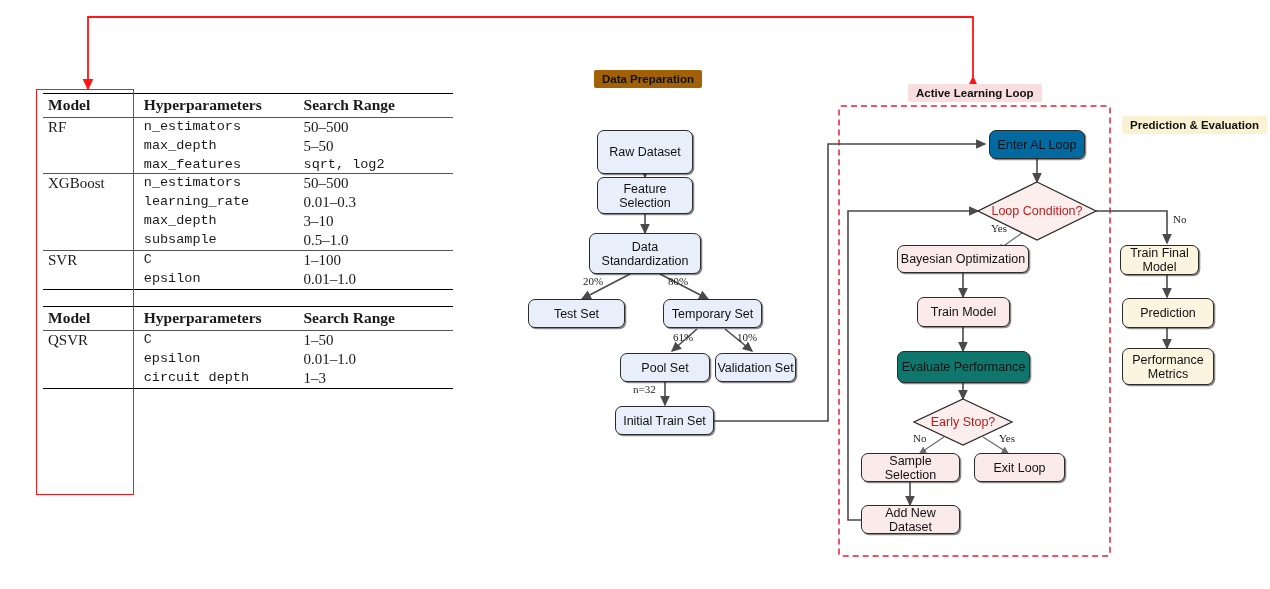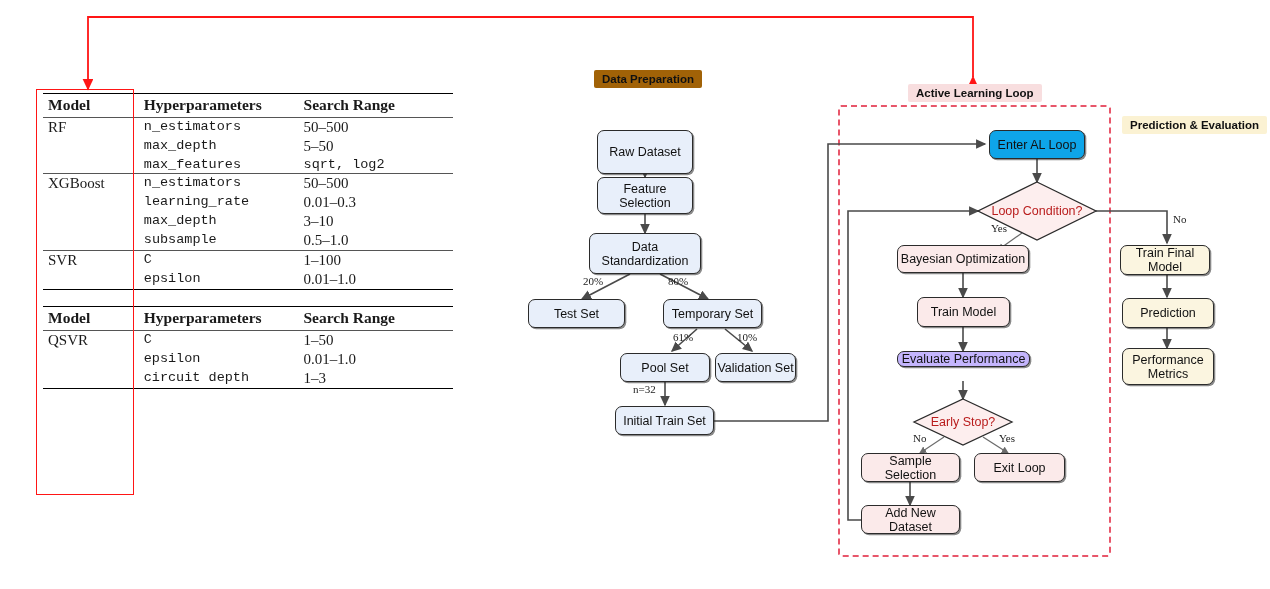--- a/index.html
+++ b/index.html
@@ -222,40 +222,40 @@
   <div class="node" style="left:715px;top:353px;width:81px;height:29px;background:#e8effa;">Validation Set</div>
 
   <div class="node" style="left:615px;top:406px;width:99px;height:29px;background:#e8effa;">Initial Train Set</div>
 
   <div class="edge-label" style="left:583px;top:275px;">20%</div>
   <div class="edge-label" style="left:668px;top:275px;">80%</div>
   <div class="edge-label" style="left:673px;top:331px;">61%</div>
   <div class="edge-label" style="left:737px;top:331px;">10%</div>
   <div class="edge-label" style="left:633px;top:383px;">n=32</div>
 
-  <div class="node" style="left:989px;top:130px;width:96px;height:29px;background:#0ea5e9;">Enter AL Loop</div>
+  <div class="node" style="left:989px;top:130px;width:96px;height:29px;background:#0369a1;">Enter AL Loop</div>
 
   <div class="node" style="left:897px;top:245px;width:132px;height:28px;background:#fbeaea;">Bayesian Optimization</div>
 
   <div class="node" style="left:917px;top:297px;width:93px;height:30px;background:#fbeaea;">Train Model</div>
 
-  <div class="node" style="left:897px;top:351px;width:133px;height:16px;background:#c4b5fd;">Evaluate Performance</div>
+  <div class="node" style="left:897px;top:351px;width:133px;height:32px;background:#0f766e;">Evaluate Performance</div>
 
   <div class="node" style="left:861px;top:453px;width:99px;height:29px;background:#fbeaea;">Sample Selection</div>
 
   <div class="node" style="left:974px;top:453px;width:91px;height:29px;background:#fbeaea;">Exit Loop</div>
 
   <div class="node" style="left:861px;top:505px;width:99px;height:29px;background:#fbeaea;">Add New Dataset</div>
 
   <div class="edge-label" style="left:991px;top:222px;">Yes</div>
   <div class="edge-label" style="left:1173px;top:213px;">No</div>
   <div class="edge-label" style="left:913px;top:432px;">No</div>
   <div class="edge-label" style="left:999px;top:432px;">Yes</div>
 
-  <div class="node" style="left:1120px;top:245px;width:90px;height:30px;background:#fbf5e0;">Train Final Model</div>
+  <div class="node" style="left:1120px;top:245px;width:79px;height:30px;background:#fbf5e0;">Train Final Model</div>
 
   <div class="node" style="left:1122px;top:298px;width:92px;height:30px;background:#fbf5e0;">Prediction</div>
 
   <div class="node" style="left:1122px;top:348px;width:92px;height:37px;background:#fbf5e0;">
     <span style="white-space:pre-line;">Performance
 Metrics</span>
   </div>
 
 </div>
 

